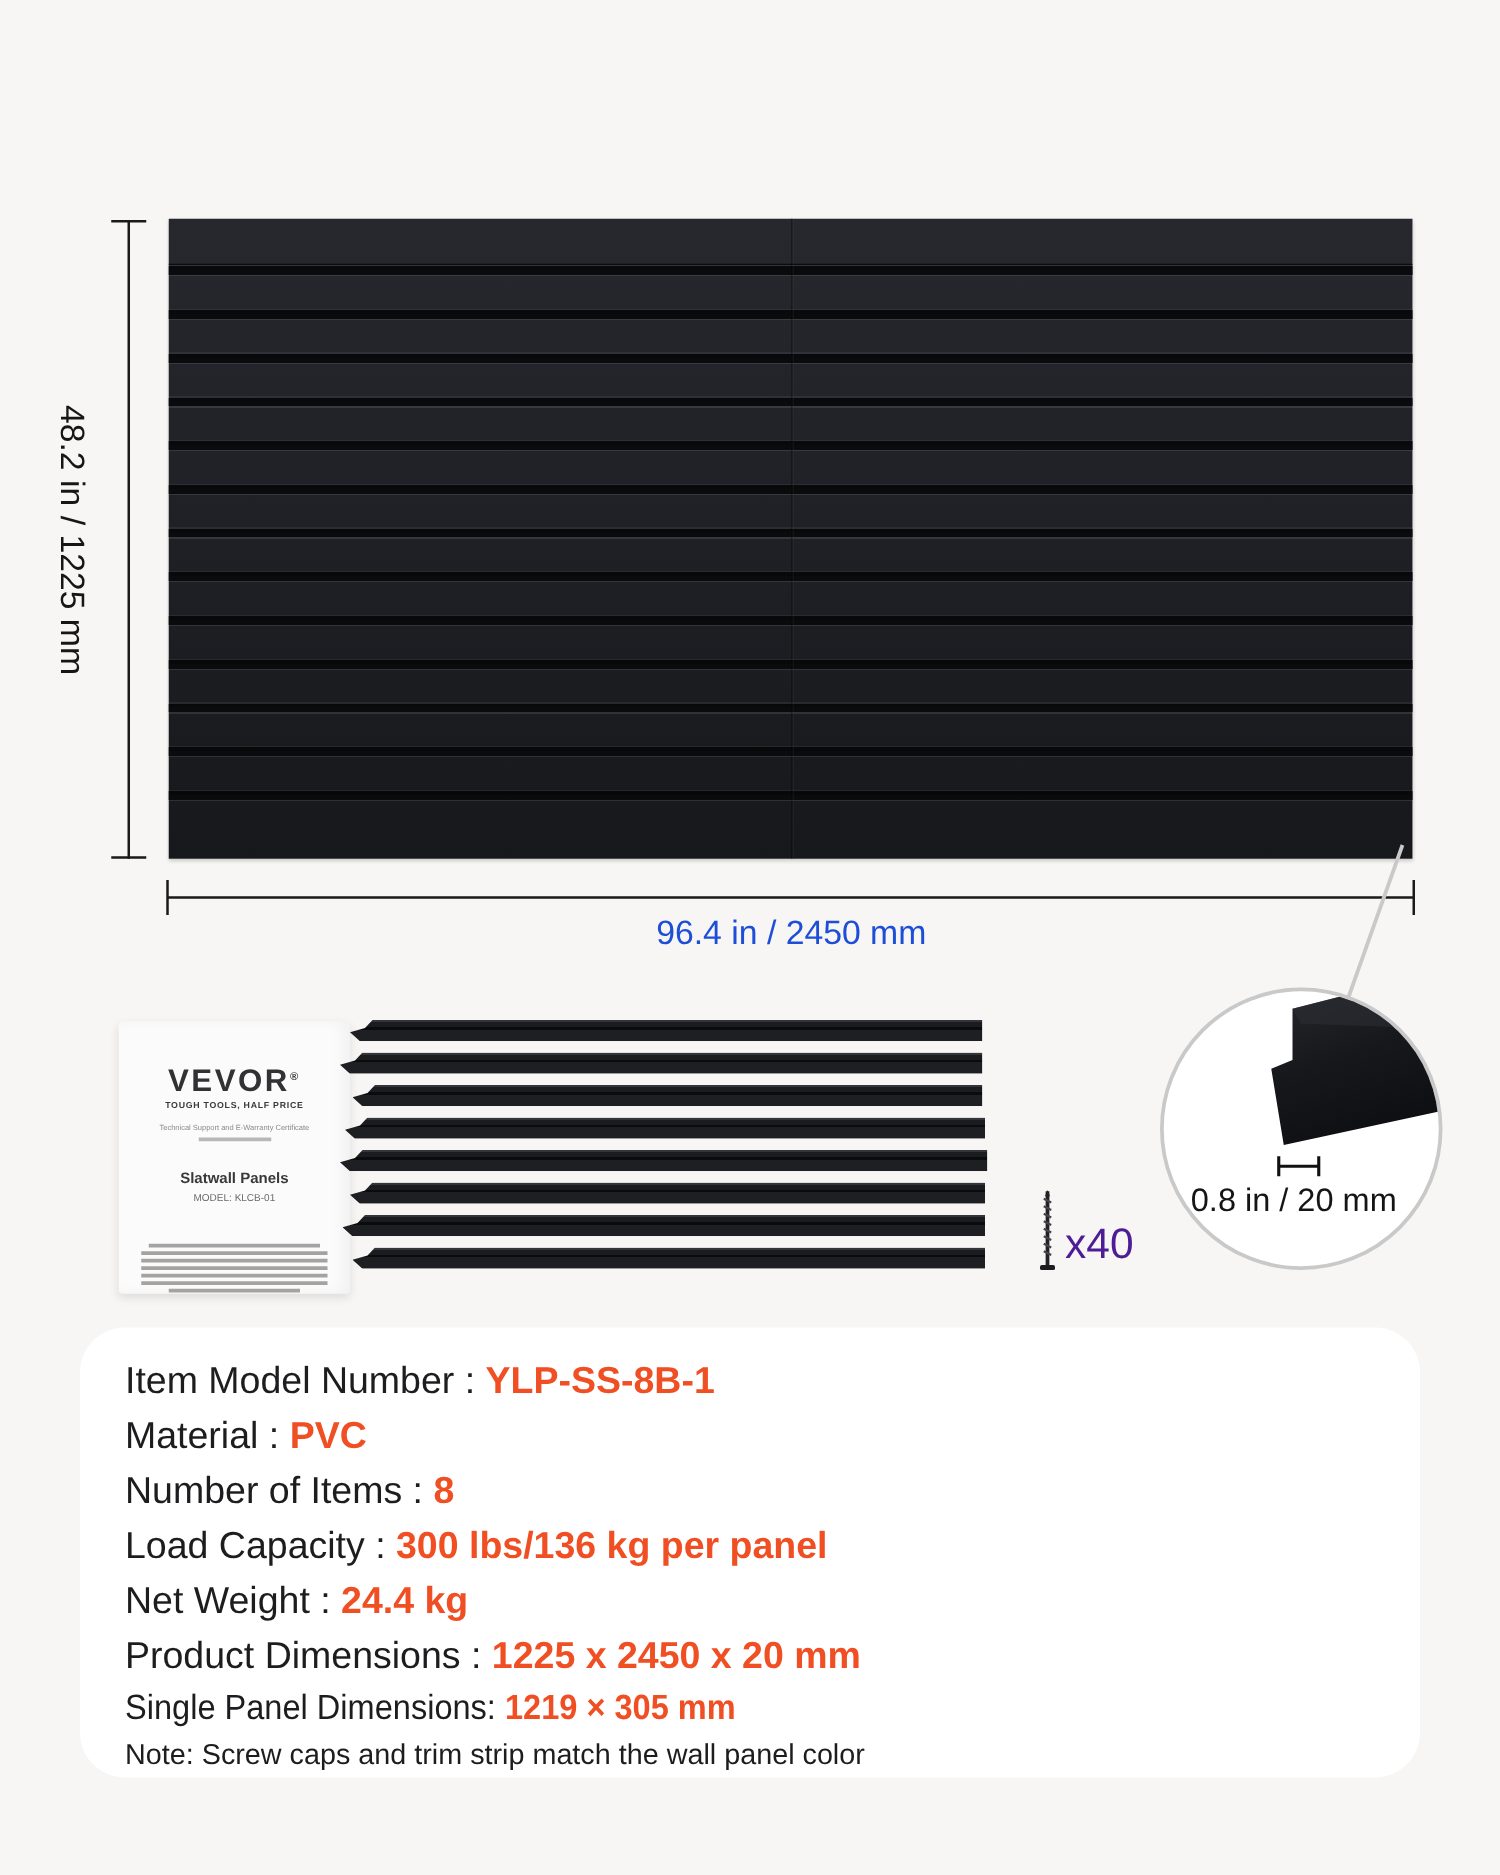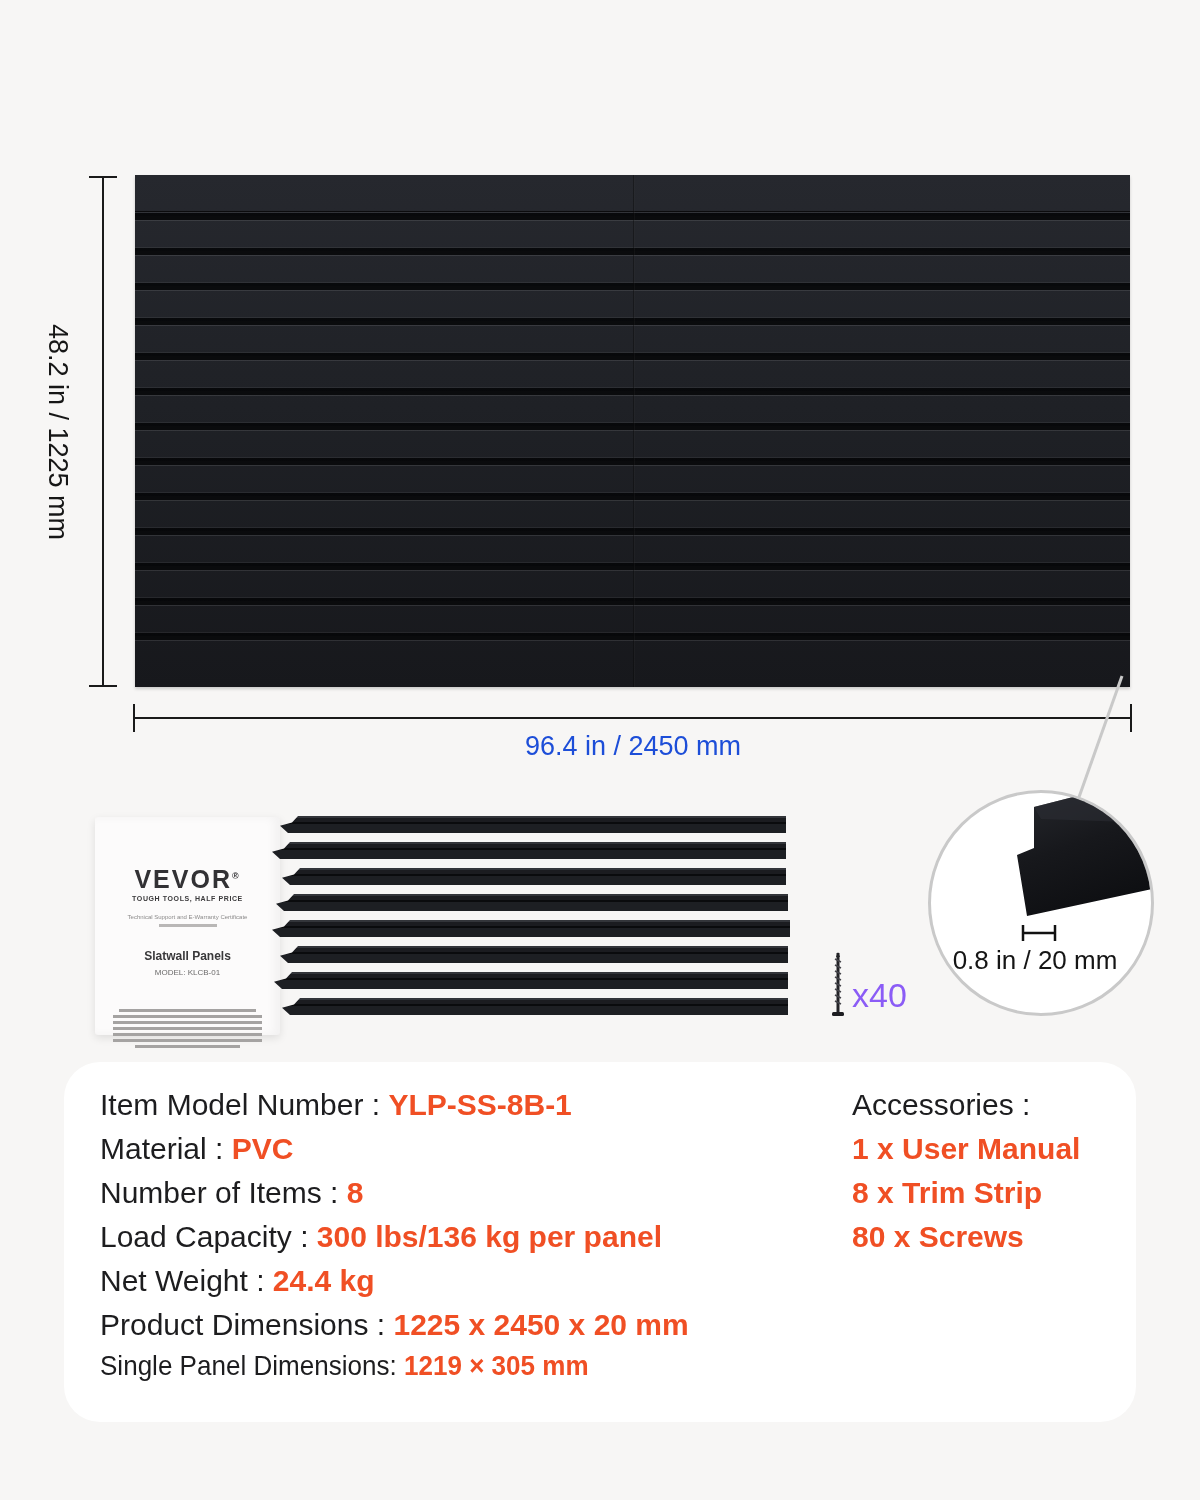--- a/index.html
+++ b/index.html
@@ -31,21 +31,21 @@
   .hdim-line{left:134px;top:717px;width:998px;height:2px;}
   .hdim-tick{width:2px;height:28px;top:704px;}
   .hdim-tick.l{left:133px;} .hdim-tick.r{left:1130px;}
   .hdim-label{position:absolute;left:633px;top:731px;transform:translateX(-50%);
     white-space:nowrap;font-size:27px;color:#1d4ed8;}
 
   
   .manual{position:absolute;left:95px;top:817px;width:185px;height:218px;background:#fcfbfb;
     border-radius:3px;box-shadow:0 3px 8px rgba(0,0,0,0.10), inset -6px 0 10px rgba(0,0,0,0.04);
     text-align:center;color:#2e2d2d;}
-  .manual .brand{margin-top:48px;font-size:25px;font-weight:800;letter-spacing:2px;color:#323134;}
+  .manual .brand{margin-top:34px;font-size:25px;font-weight:800;letter-spacing:2px;color:#323134;}
   .manual .brand sup{font-size:9px;}
   .manual .tagline{font-size:7px;font-weight:700;letter-spacing:0.6px;color:#3a393b;margin-top:1px;}
   .manual .subtitle{font-size:6px;color:#8b8a8a;margin-top:12px;}
   .manual .webbar{width:58px;height:3px;background:#b9b7b6;margin:4px auto 0;}
   .manual .ptitle{font-size:12px;font-weight:700;color:#39383a;margin-top:22px;}
   .manual .model{font-size:8px;color:#6b6a6a;margin-top:5px;}
   .manual .para{margin-top:32px;}
   .manual .para div{height:2.5px;background:#a5a3a2;margin:3.5px 18px;}
   .manual .para div:nth-child(1){margin:3.5px 24px;}
   .manual .para div:nth-child(7){margin:3.5px 40px;}
@@ -59,21 +59,21 @@
   .strip.o2{margin-left:0px;width:514px;}
   .strip.o3{margin-left:10px;width:504px;}
   .strip.o4{margin-left:4px;width:512px;}
   .strip.o5{margin-left:0px;width:518px;}
   .strip.o6{margin-left:8px;width:508px;}
   .strip.o7{margin-left:2px;width:514px;}
   .strip.o8{margin-left:10px;width:506px;}
 
   
   .screw{position:absolute;left:830px;top:950px;}
-  .screw-count{position:absolute;left:852px;top:976px;font-size:34px;color:#8b5cf6;}
+  .screw-count{position:absolute;left:852px;top:976px;font-size:34px;color:#4c1d95;}
 
   
   .leader{position:absolute;left:1056px;top:668px;}
   .detail-circle{position:absolute;left:928px;top:790px;width:226px;height:226px;border-radius:50%;
     background:#ffffff;border:3px solid #c9c9c9;box-sizing:border-box;overflow:hidden;}
   .detail-circle svg{position:absolute;left:0;top:0;}
   .detail-label{position:absolute;left:0;right:12px;top:152px;text-align:center;font-size:26px;color:#151515;}
 
   
   .card{position:absolute;left:64px;top:1062px;width:1072px;height:360px;background:#ffffff;border-radius:36px;}
@@ -169,22 +169,17 @@
   <div class="card"></div>
 
   <div class="col-left">
     <div class="spec-row"><span class="lbl">Item Model Number : </span><span class="val">YLP-SS-8B-1</span></div>
     <div class="spec-row"><span class="lbl">Material : </span><span class="val">PVC</span></div>
     <div class="spec-row"><span class="lbl">Number of Items : </span><span class="val">8</span></div>
     <div class="spec-row"><span class="lbl">Load Capacity : </span><span class="val">300 lbs/136 kg per panel</span></div>
     <div class="spec-row"><span class="lbl">Net Weight : </span><span class="val">24.4 kg</span></div>
     <div class="spec-row"><span class="lbl">Product Dimensions : </span><span class="val">1225 x 2450 x 20 mm</span></div>
     <div class="spec-row condensed"><span class="lbl">Single Panel Dimensions: </span><span class="val">1219 × 305 mm</span></div>
+    <div class="spec-note">Note: Screw caps and trim strip match the wall panel color</div>
   </div>
 
-  <div class="col-right">
-    <div class="acc-header">Accessories :</div>
-    <div class="acc-item">1 x User Manual</div>
-    <div class="acc-item">8 x Trim Strip</div>
-    <div class="acc-item">80 x Screws</div>
-  </div>
 
 </div>
 
 </body></html>

